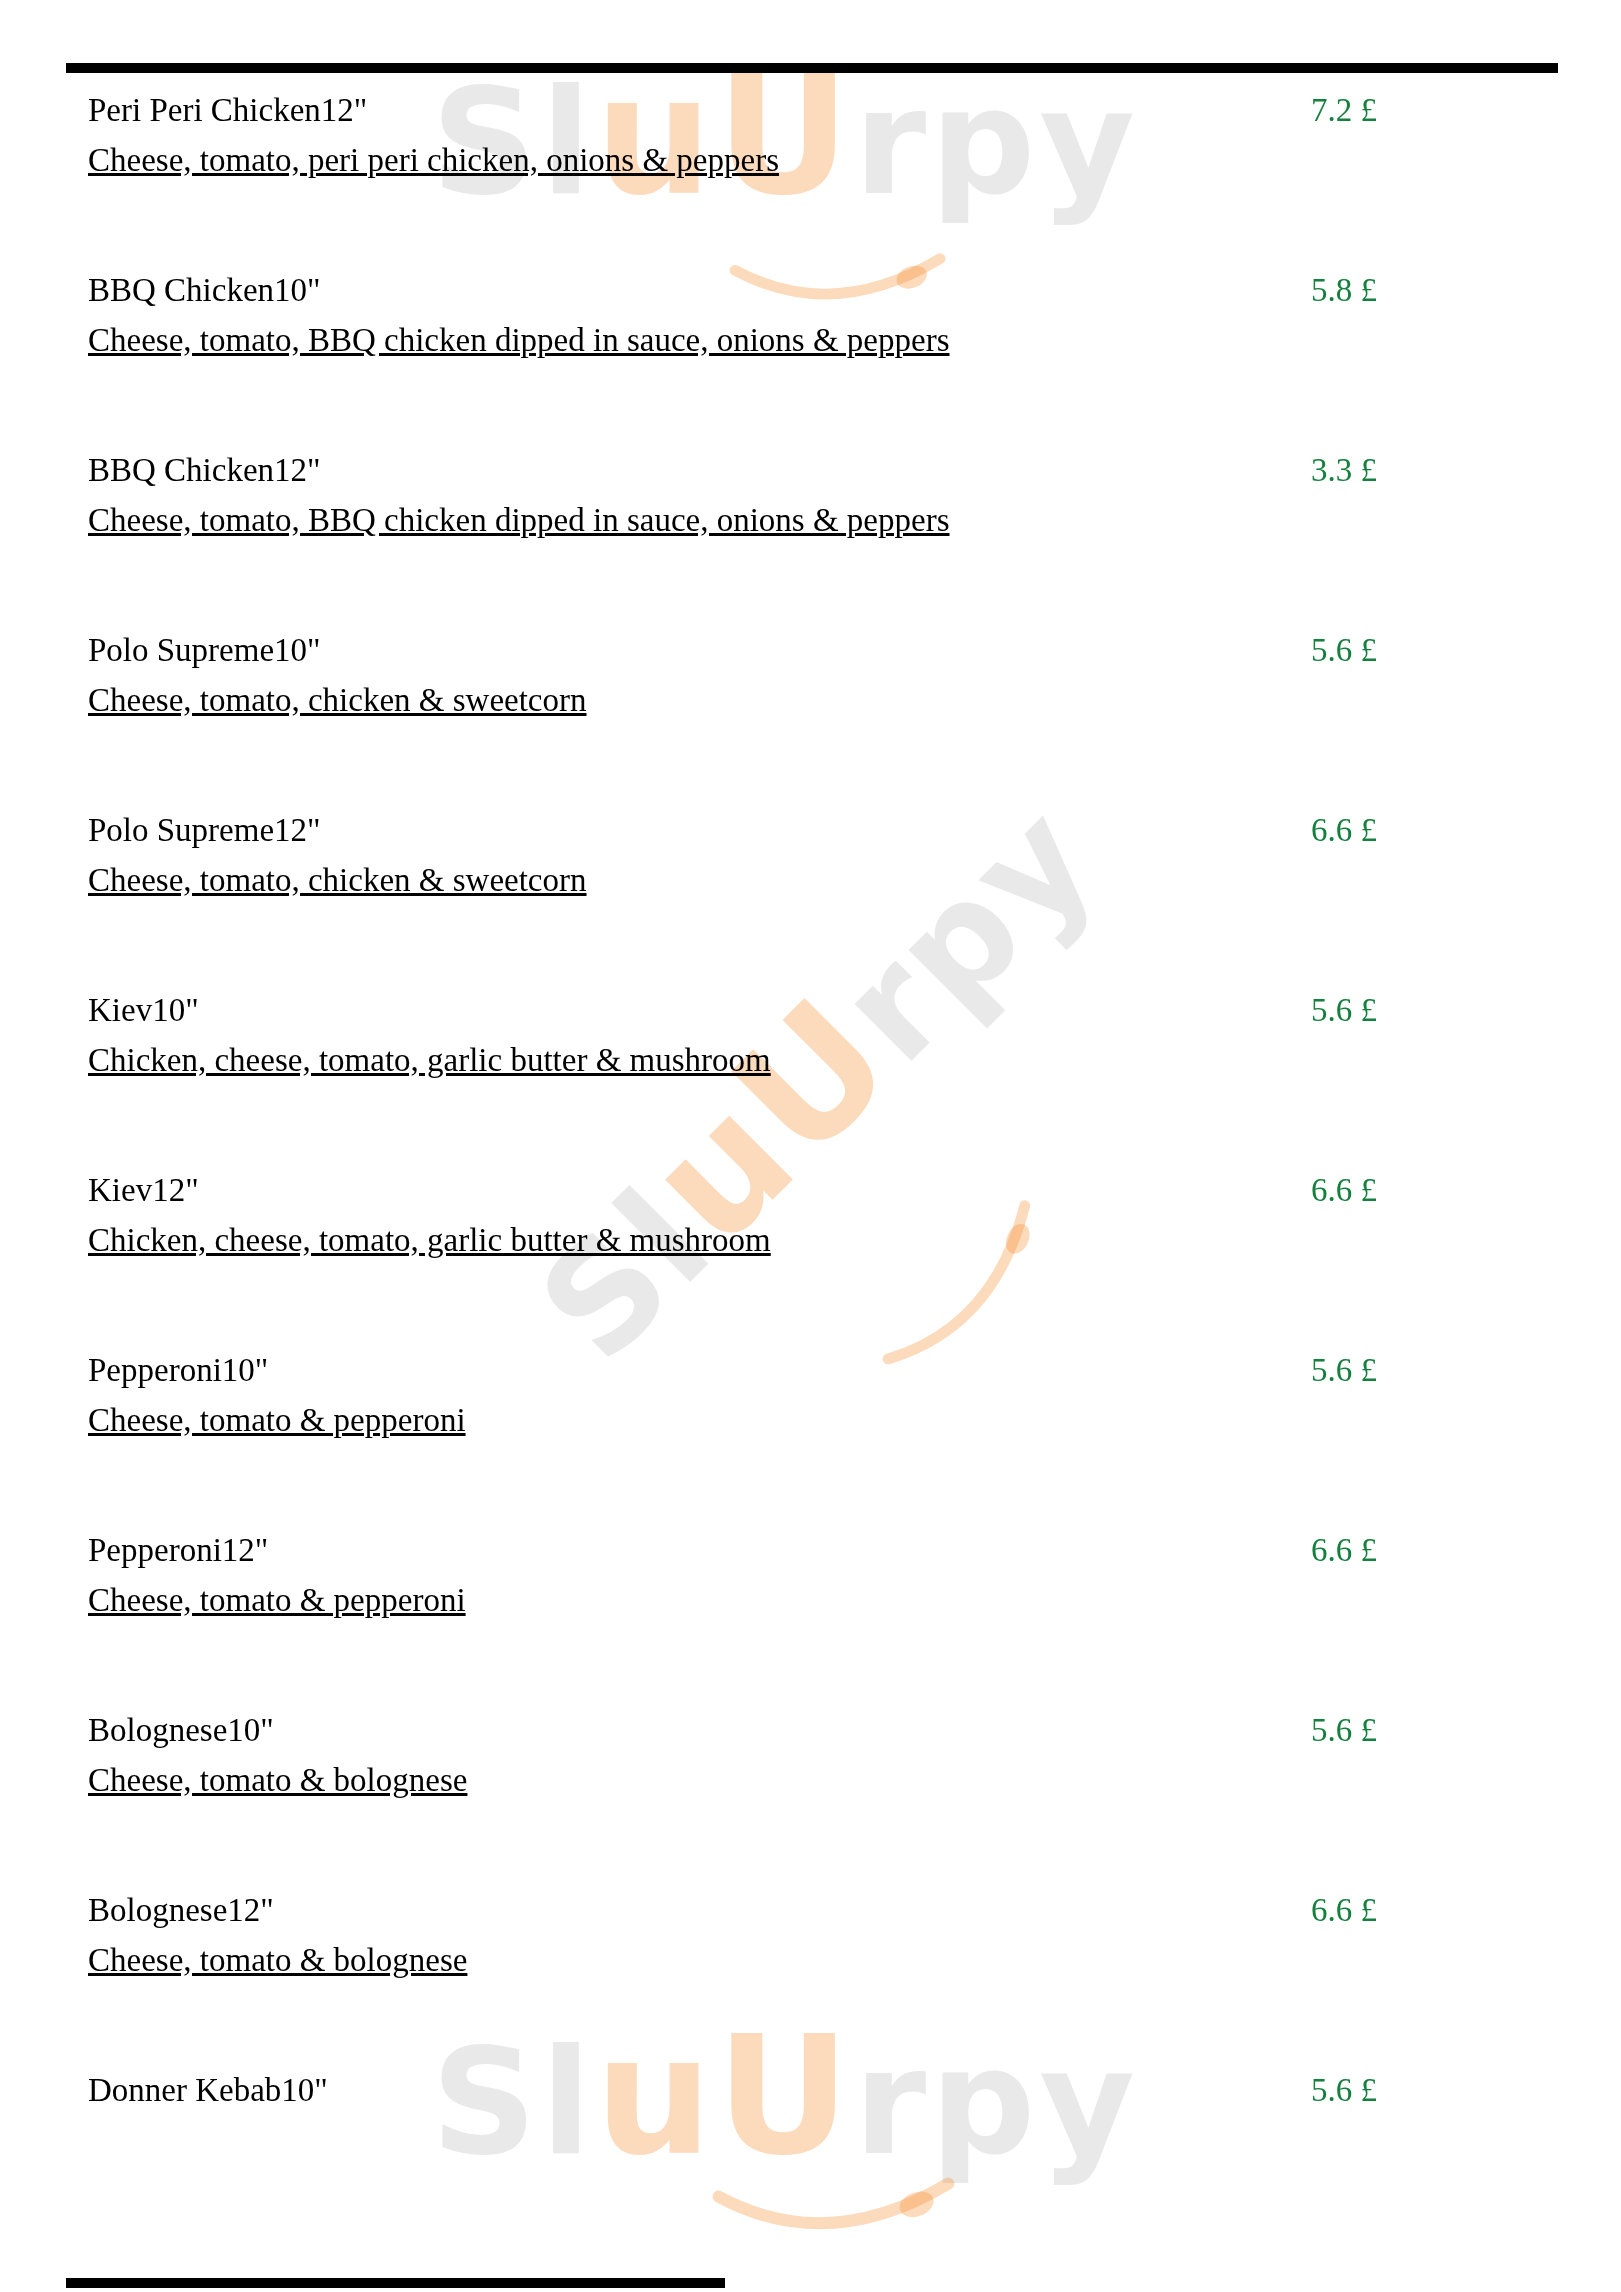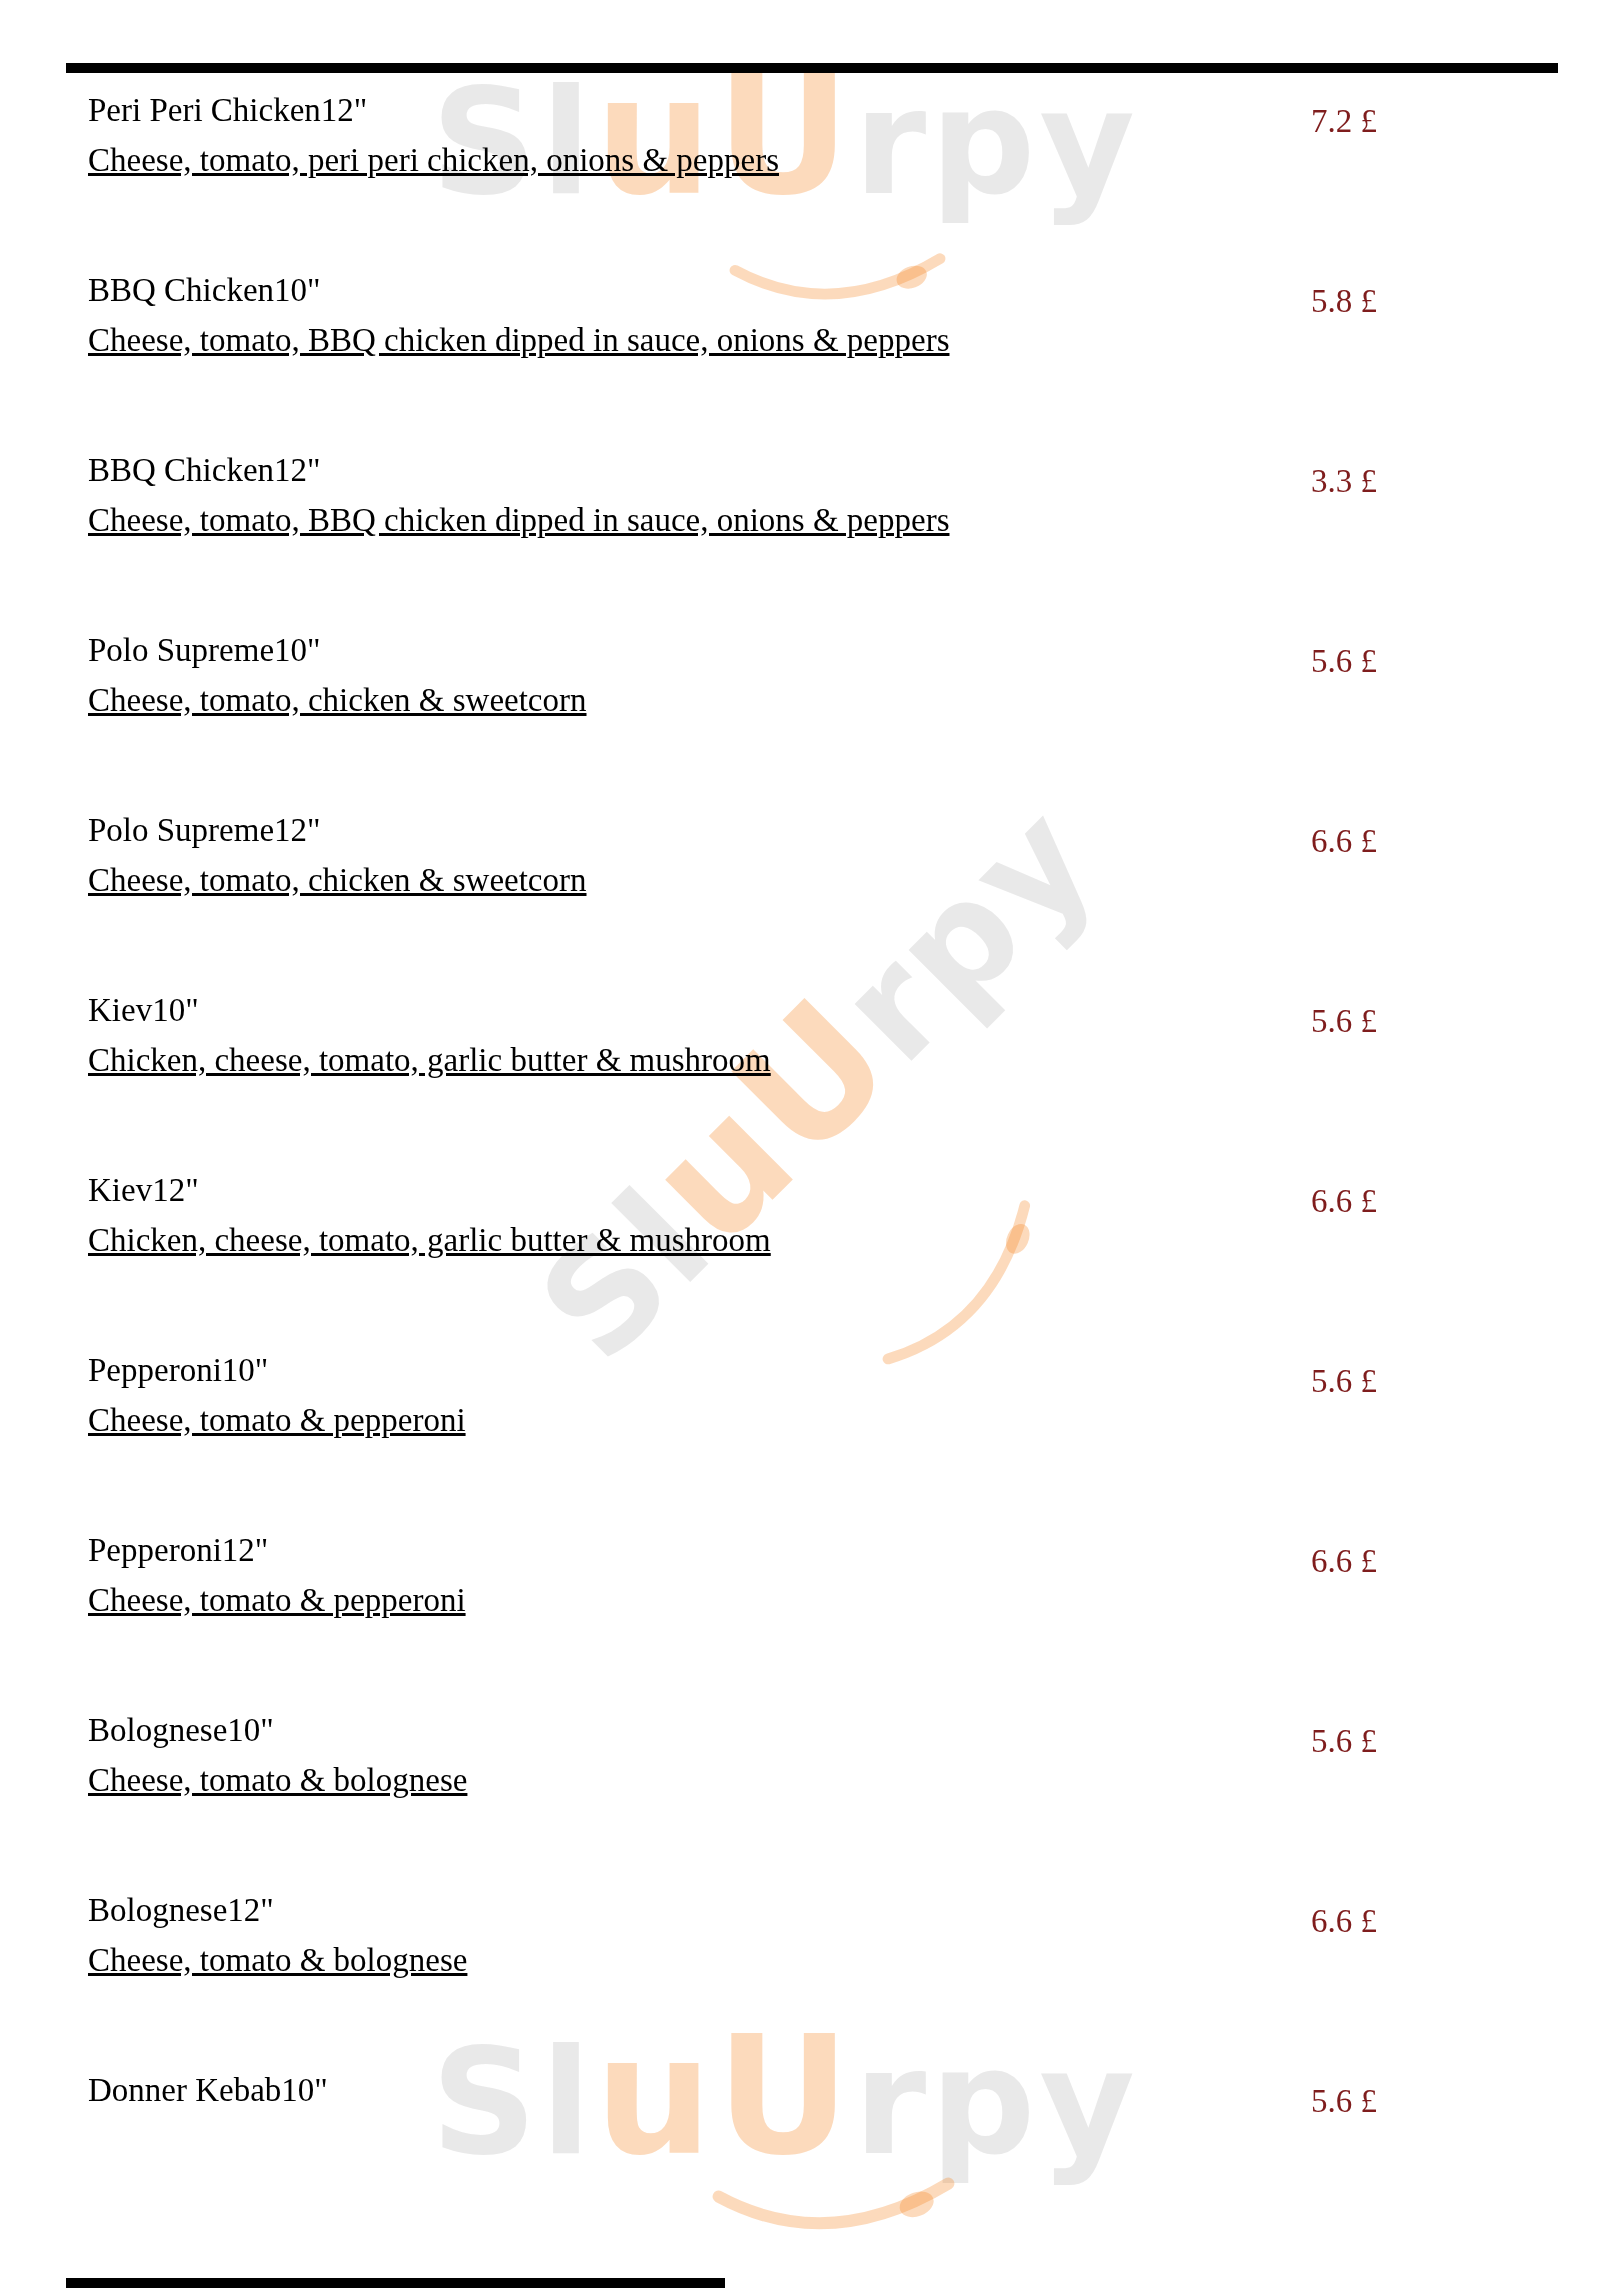--- a/index.html
+++ b/index.html
@@ -46,21 +46,21 @@
   .menu {
     position: absolute;
     left: 88px;
     top: 88px;
     width: 1451px;
     z-index: 1;
   }
   .item { position: relative; height: 180px; }
   .item-row { position: relative; line-height: 45px; }
   .item-name  { font-size: 33px; color: #000000; }
-  .item-price { position: absolute; left: 1223px; top: 11px; font-size: 33px; color: #7f1d1d; }
+  .item-price { position: absolute; left: 1223px; top: 0; font-size: 33px; color: #15803d; }
   .item-desc  { font-size: 33px; line-height: 45px; color: #000000; text-decoration: underline; }
 </style>
 </head>
 <body>
 
 <div class="page">
 
   <div class="wm wm-top">
     <div class="wm-text"><span class="wm-gray">Sl</span><span class="wm-orange big">uU</span><span class="wm-gray">rpy</span></div>
   </div>

